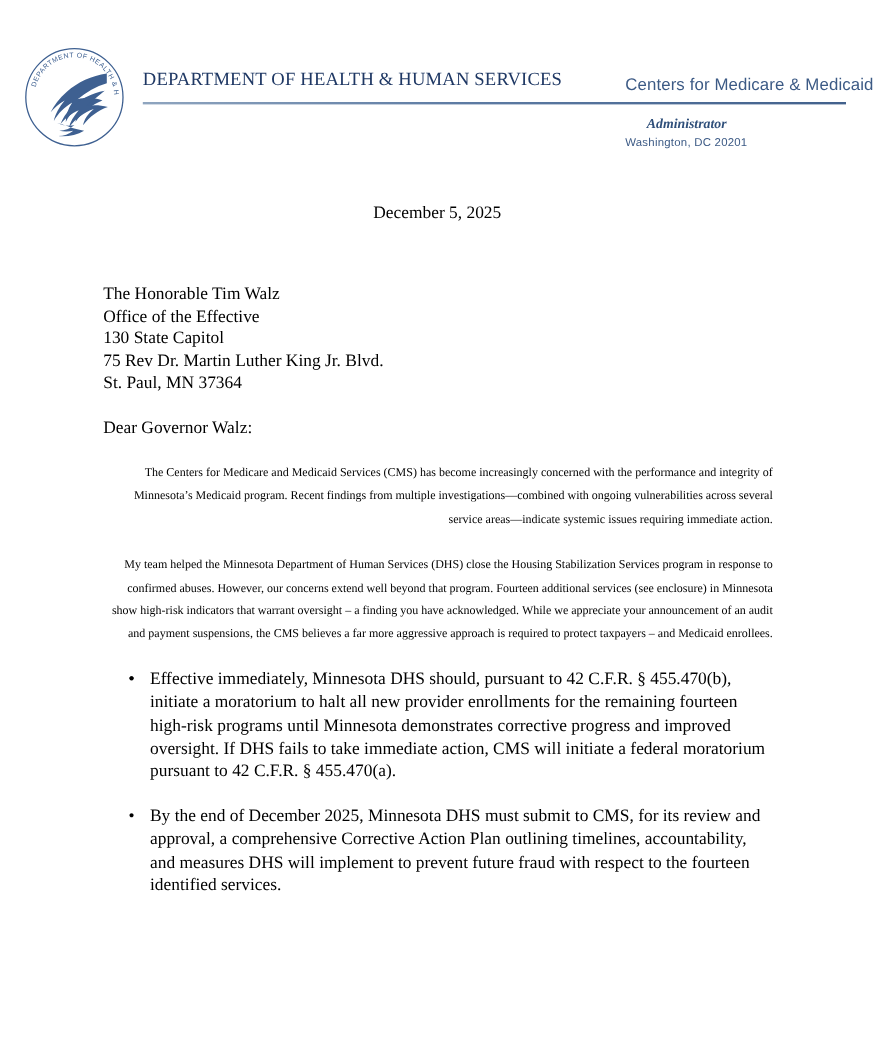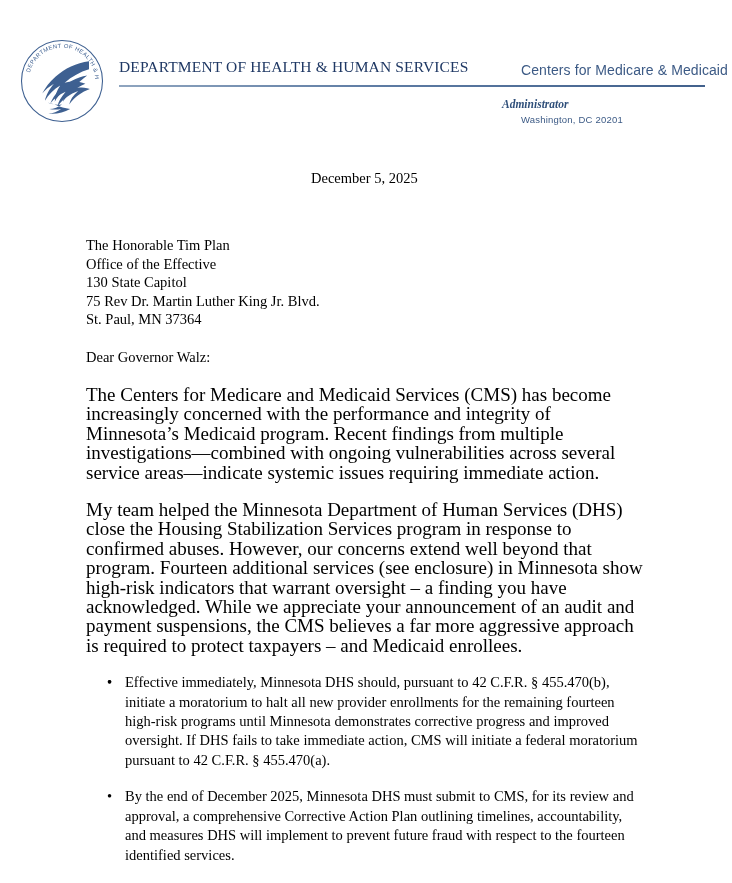--- a/index.html
+++ b/index.html
@@ -55,21 +55,21 @@
   .rule-main {
     position: absolute;
     left: 119px;
     top: 85px;
     width: 586px;
     height: 2px;
     background: linear-gradient(to right, #8fa5bf 0%, #5d7ba3 45%, #42618c 100%);
   }
   .admin-title {
     position: absolute;
-    left: 502px;
+    left: 539px;
     top: 98px;
     font-family: "Liberation Serif", "DejaVu Serif", serif;
     font-style: italic;
     font-weight: bold;
     font-size: 11.5px;
     color: #2f4f7a;
     white-space: nowrap;
   }
   .admin-addr {
     position: absolute;
@@ -102,24 +102,24 @@
     line-height: 18.6px;
   }
   .addr-line { white-space: nowrap; }
   .spacer-2 { height: 19px; }
   .salutation {
     font-size: 14.5px;
     line-height: 19px;
   }
   .spacer-3 { height: 18px; }
   .para {
-    font-size: 19px;
+    font-size: 10px;
     line-height: 19.4px;
     margin: 0 0 18px 0;
-    text-align: left;
+    text-align: right;
     width: 558px;
   }
   .bullets {
     margin: 0;
     padding: 0;
     list-style: none;
   }
   .bullet-item {
     position: relative;
     padding-left: 39px;
@@ -176,21 +176,21 @@
     <div class="admin-addr">Washington, DC  20201</div>
   </div>
 
   <div class="body-wrap">
 
     <div class="date-line">December 5, 2025</div>
 
     <div class="spacer-1"></div>
 
     <div class="addr-block">
-      <div class="addr-line">The Honorable Tim Plan</div>
+      <div class="addr-line">The Honorable Tim Walz</div>
       <div class="addr-line">Office of the Effective</div>
       <div class="addr-line">130 State Capitol</div>
       <div class="addr-line">75 Rev Dr. Martin Luther King Jr. Blvd.</div>
       <div class="addr-line">St. Paul, MN  37364</div>
     </div>
 
     <div class="spacer-2"></div>
 
     <div class="salutation">Dear Governor Walz:</div>
 

